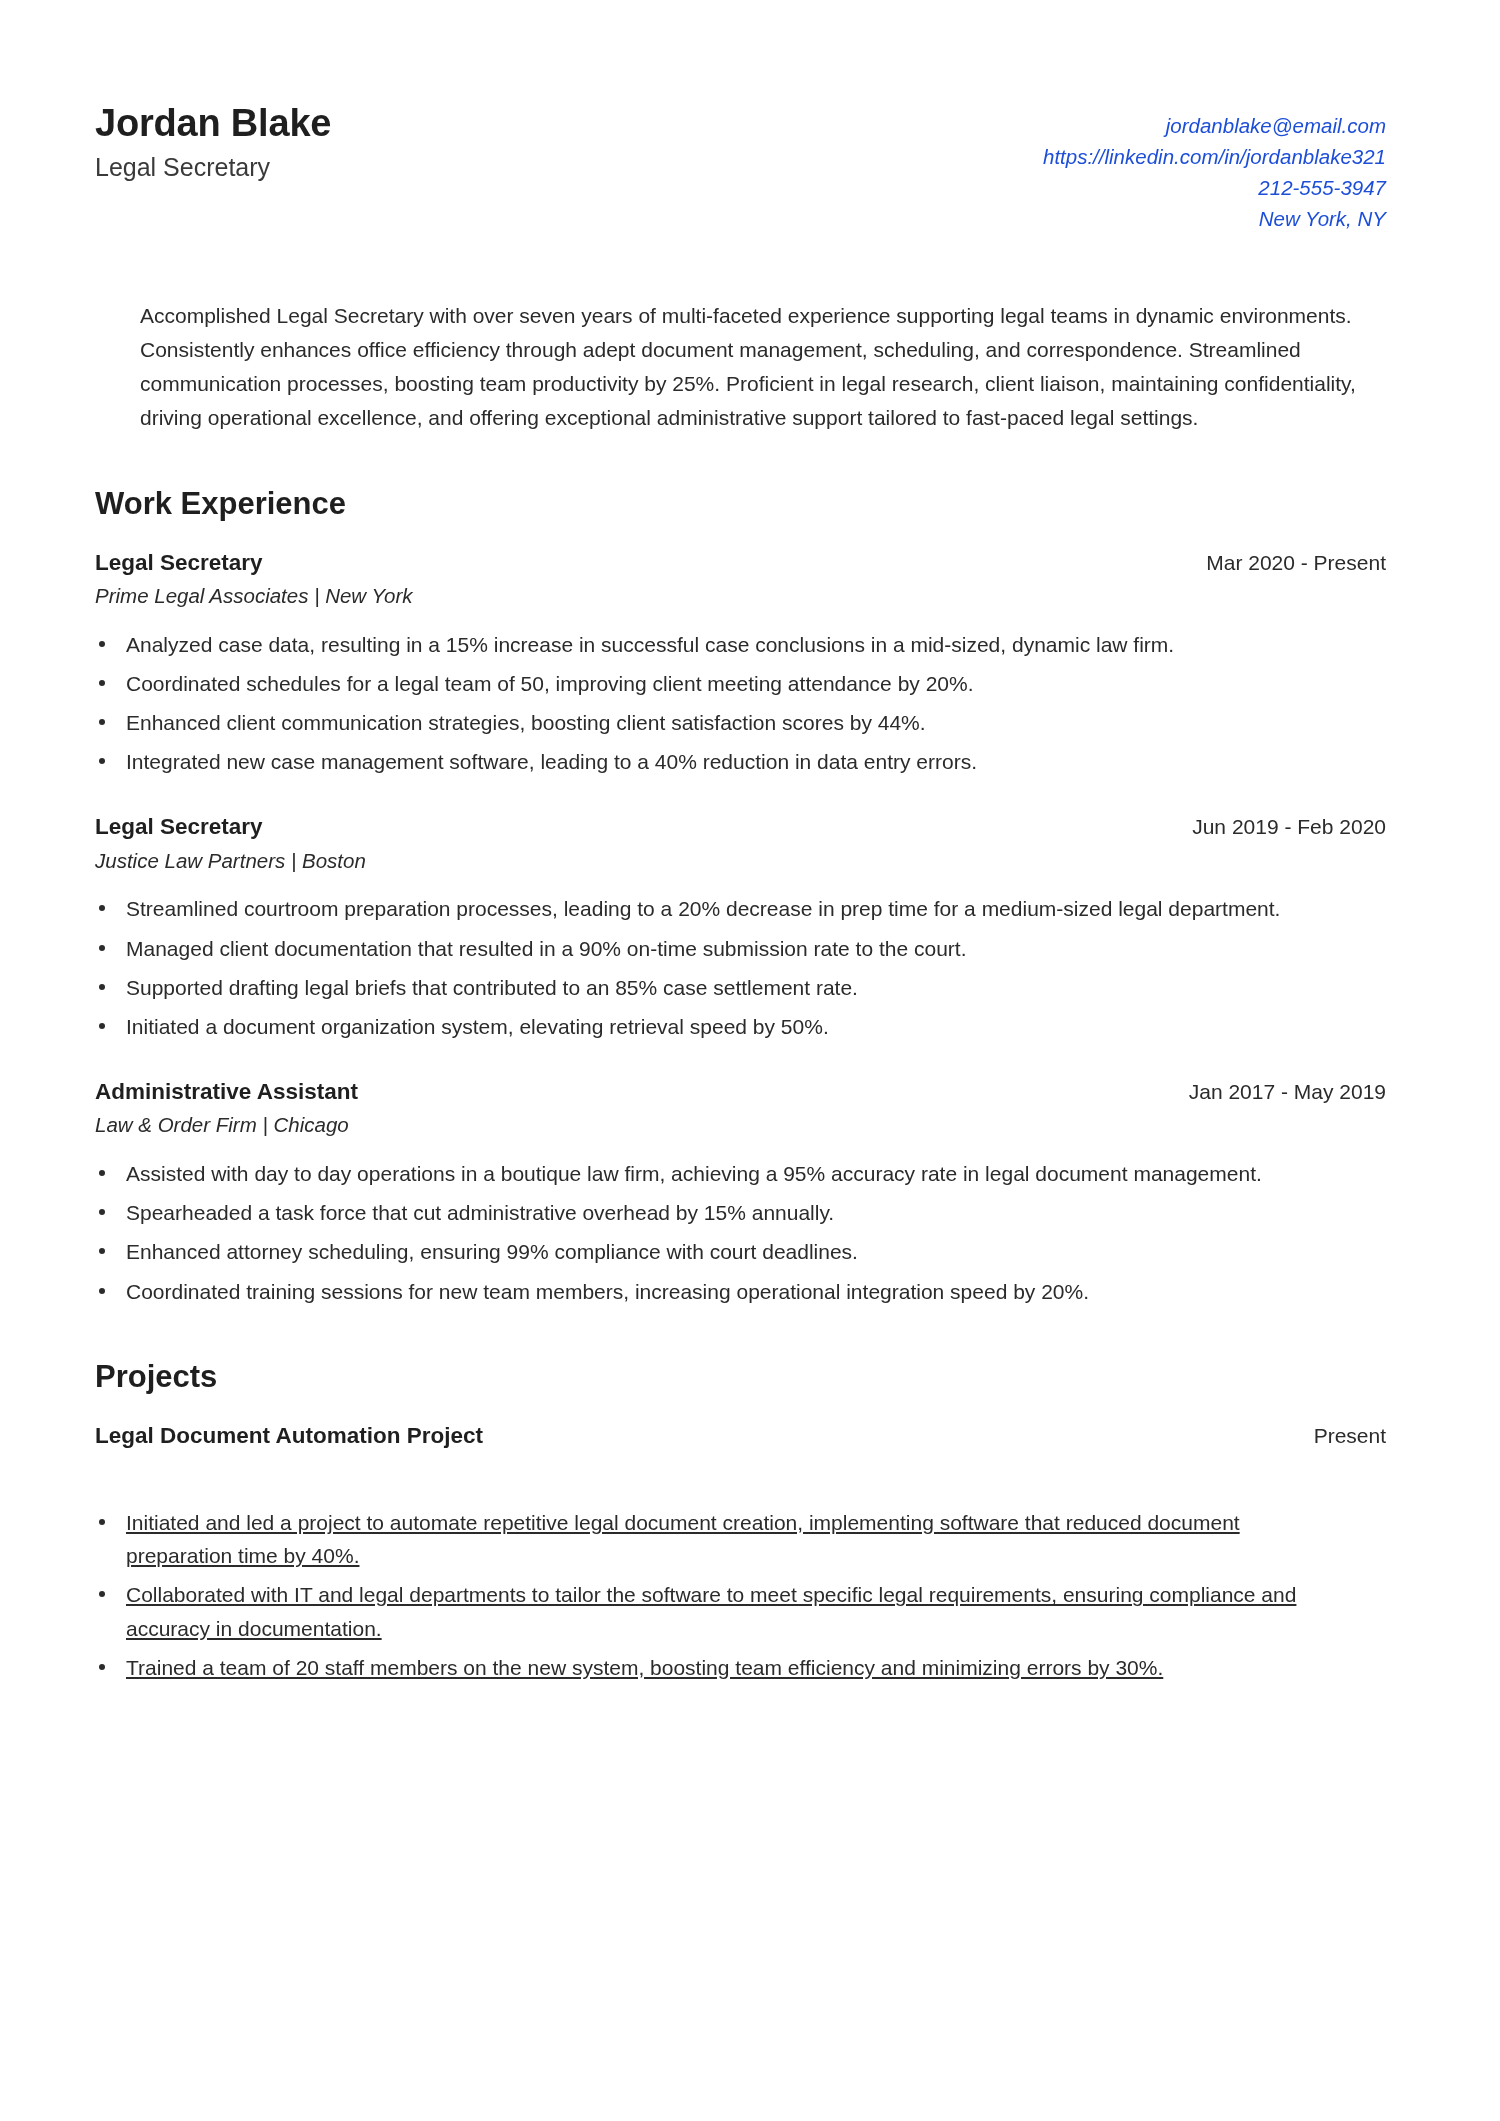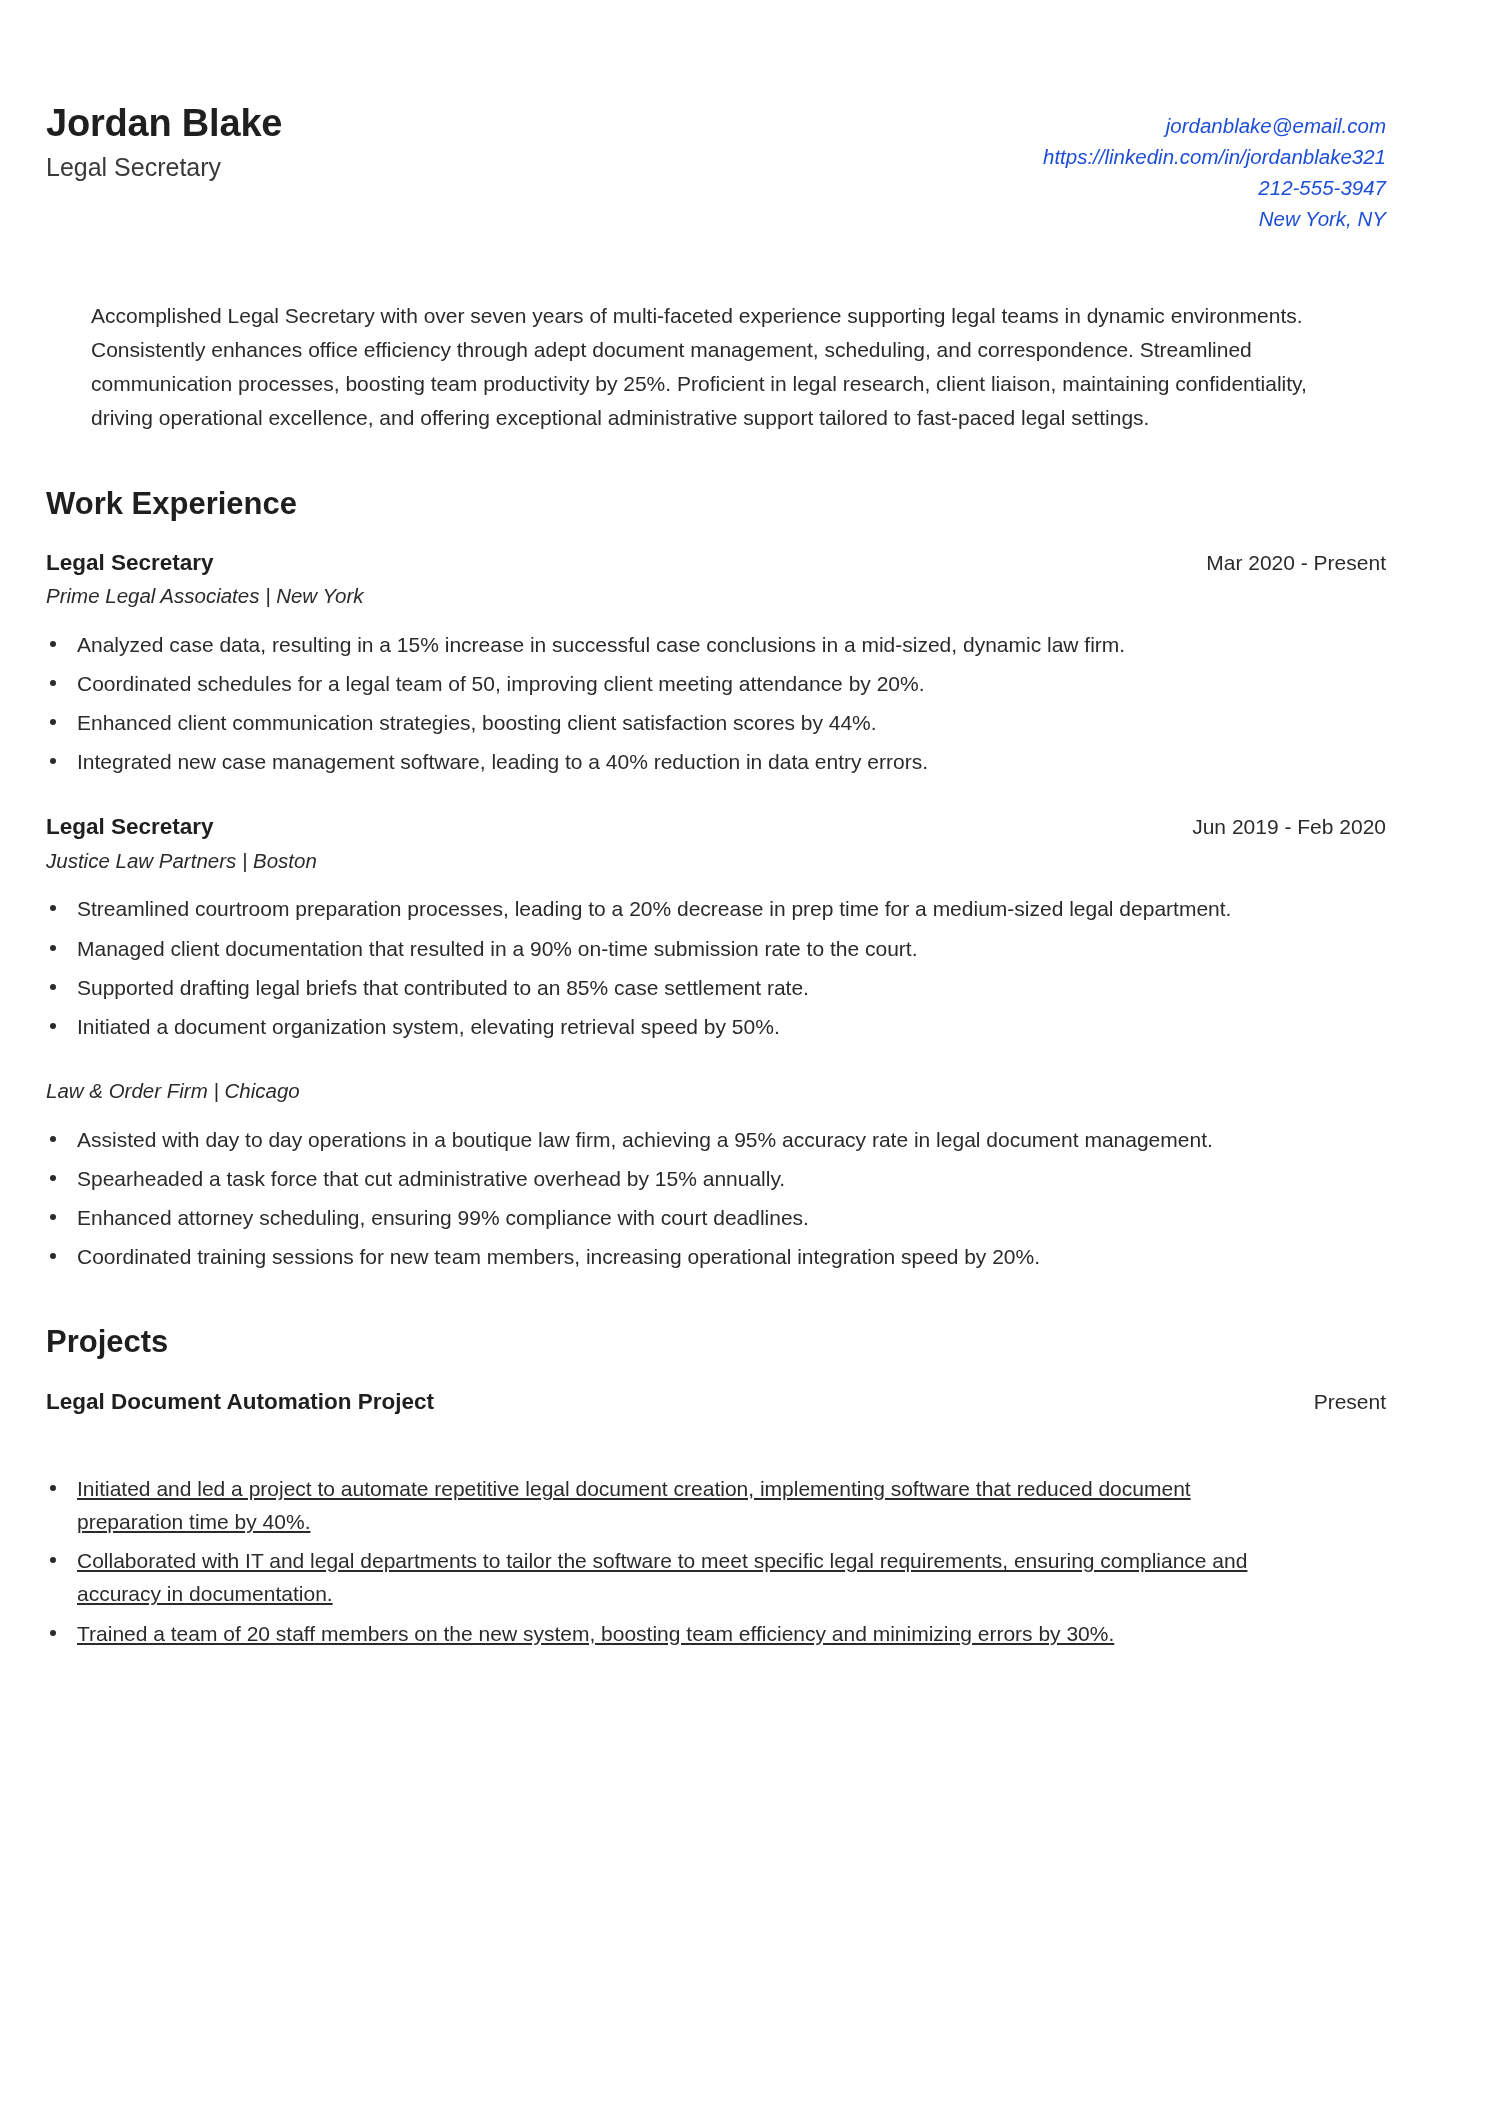--- a/index.html
+++ b/index.html
@@ -11,21 +11,21 @@
     width: 1500px;
     height: 2121px;
     font-family: "Liberation Sans", sans-serif;
     color: #2b2b2b;
     -webkit-font-smoothing: antialiased;
   }
   .page {
     width: 1496px;
     height: 2121px;
     box-sizing: border-box;
-    padding: 98px 110px 0 46px;
+    padding: 98px 110px 0 95px;
     background: #ffffff;
     position: relative;
   }
 
   
   .header {
     display: flex;
     justify-content: space-between;
     align-items: flex-start;
   }
@@ -178,20 +178,24 @@
       <div class="entry-sub">Justice Law Partners | Boston</div>
       <ul class="bullets">
         <li>Streamlined courtroom preparation processes, leading to a 20% decrease in prep time for a medium-sized legal department.</li>
         <li>Managed client documentation that resulted in a 90% on-time submission rate to the court.</li>
         <li>Supported drafting legal briefs that contributed to an 85% case settlement rate.</li>
         <li>Initiated a document organization system, elevating retrieval speed by 50%.</li>
       </ul>
     </div>
 
     <div class="entry">
+      <div class="entry-head">
+        <div class="entry-title">Administrative Assistant</div>
+        <div class="entry-date">Jan 2017 - May 2019</div>
+      </div>
       <div class="entry-sub">Law &amp; Order Firm | Chicago</div>
       <ul class="bullets">
         <li>Assisted with day to day operations in a boutique law firm, achieving a 95% accuracy rate in legal document management.</li>
         <li>Spearheaded a task force that cut administrative overhead by 15% annually.</li>
         <li>Enhanced attorney scheduling, ensuring 99% compliance with court deadlines.</li>
         <li>Coordinated training sessions for new team members, increasing operational integration speed by 20%.</li>
       </ul>
     </div>
   </div>
 

